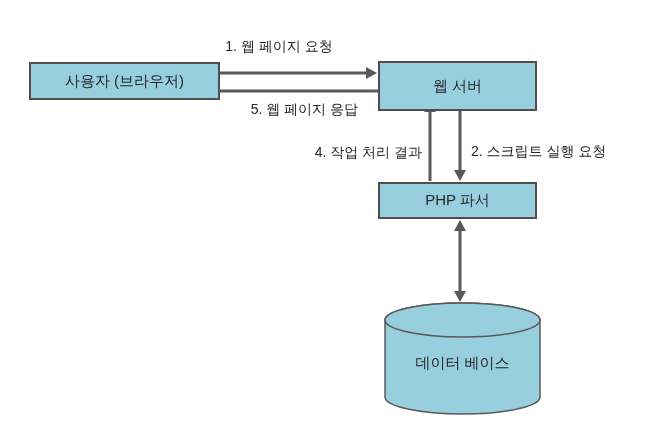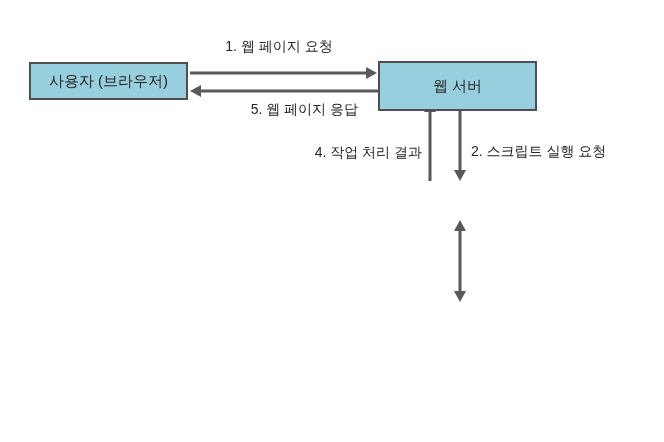--- a/index.html
+++ b/index.html
@@ -28,21 +28,21 @@
   .arrows polygon{fill:var(--arrow);}
   .node{
     position:absolute;
     background:var(--node-fill);
     border:2px solid var(--node-border);
     box-sizing:border-box;
     display:flex;align-items:center;justify-content:center;
     font-size:15px;color:var(--text);
     white-space:nowrap;
   }
-  #node-user{left:29px;top:62px;width:159px;height:38px;}
+  #node-user{left:29px;top:62px;width:191px;height:38px;}
   #node-web-server{left:378px;top:61px;width:159px;height:50px;}
   #node-php-parser{left:378px;top:182px;width:159px;height:37px;}
   .edge-label{
     position:absolute;
     font-size:14px;color:var(--text);
     white-space:nowrap;
   }
   #label-request{left:210px;top:38px;width:138px;text-align:center;}
   #label-response{left:220px;top:101px;width:138px;text-align:right;}
   #label-result{left:296px;top:144px;width:126px;text-align:right;}
@@ -99,20 +99,30 @@
   </svg>
 
   <div class="node" id="node-user">
     <span>사용자 (브라우저)</span>
   </div>
 
   <div class="node" id="node-web-server">
     <span>웹 서버</span>
   </div>
 
+  <div class="node" id="node-php-parser">
+    <span>PHP 파서</span>
+  </div>
 
+  <div class="db">
+    <svg width="157" height="113" viewBox="0 0 157 113" xmlns="http://www.w3.org/2000/svg">
+      <path d="M1,18 A77.5,17 0 0 1 156,18 L156,95 A77.5,17 0 0 1 1,95 Z"></path>
+      <ellipse cx="78.5" cy="18" rx="77.5" ry="17"></ellipse>
+    </svg>
+    <span class="db-label">데이터 베이스</span>
+  </div>
 
   <div class="edge-label" id="label-request">1. 웹 페이지 요청</div>
   <div class="edge-label" id="label-response">5. 웹 페이지 응답</div>
   <div class="edge-label" id="label-result">4. 작업 처리 결과</div>
   <div class="edge-label" id="label-script">2. 스크립트 실행 요청</div>
 
 </div>
 
 </body></html>

